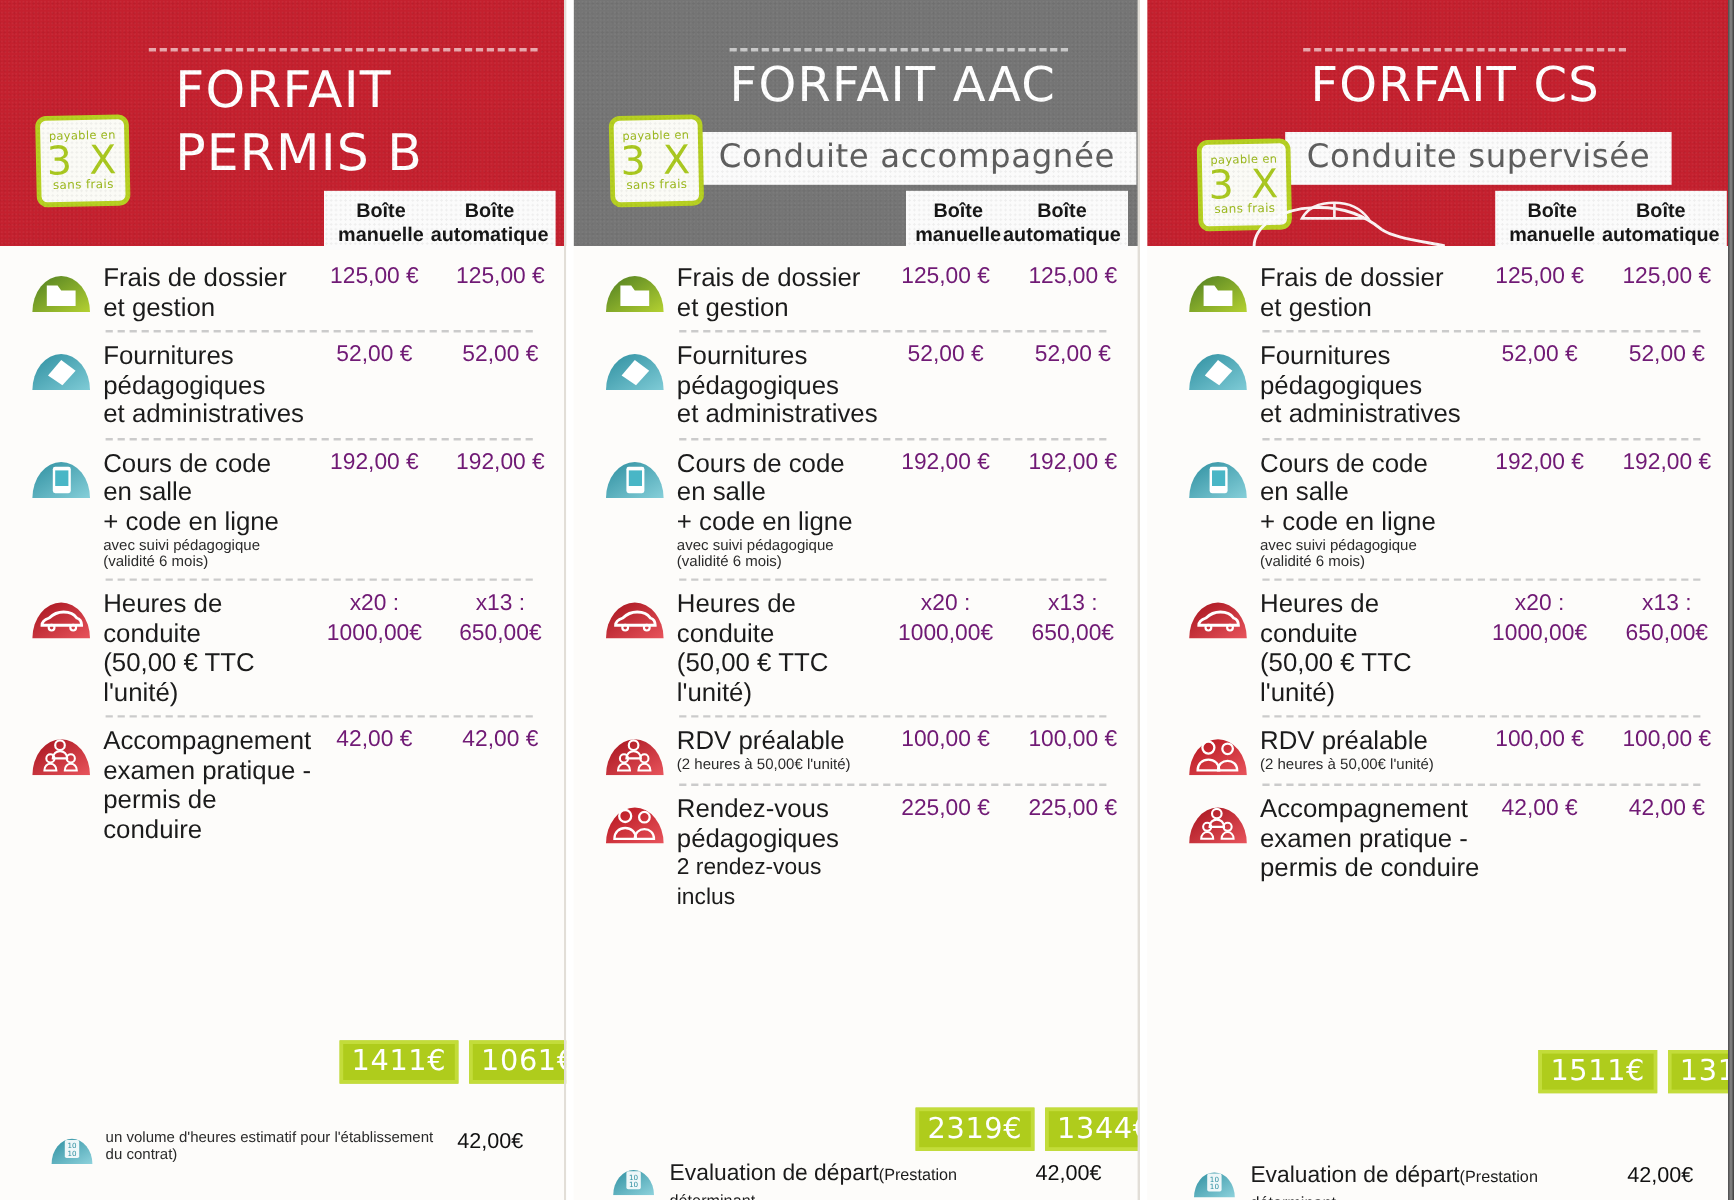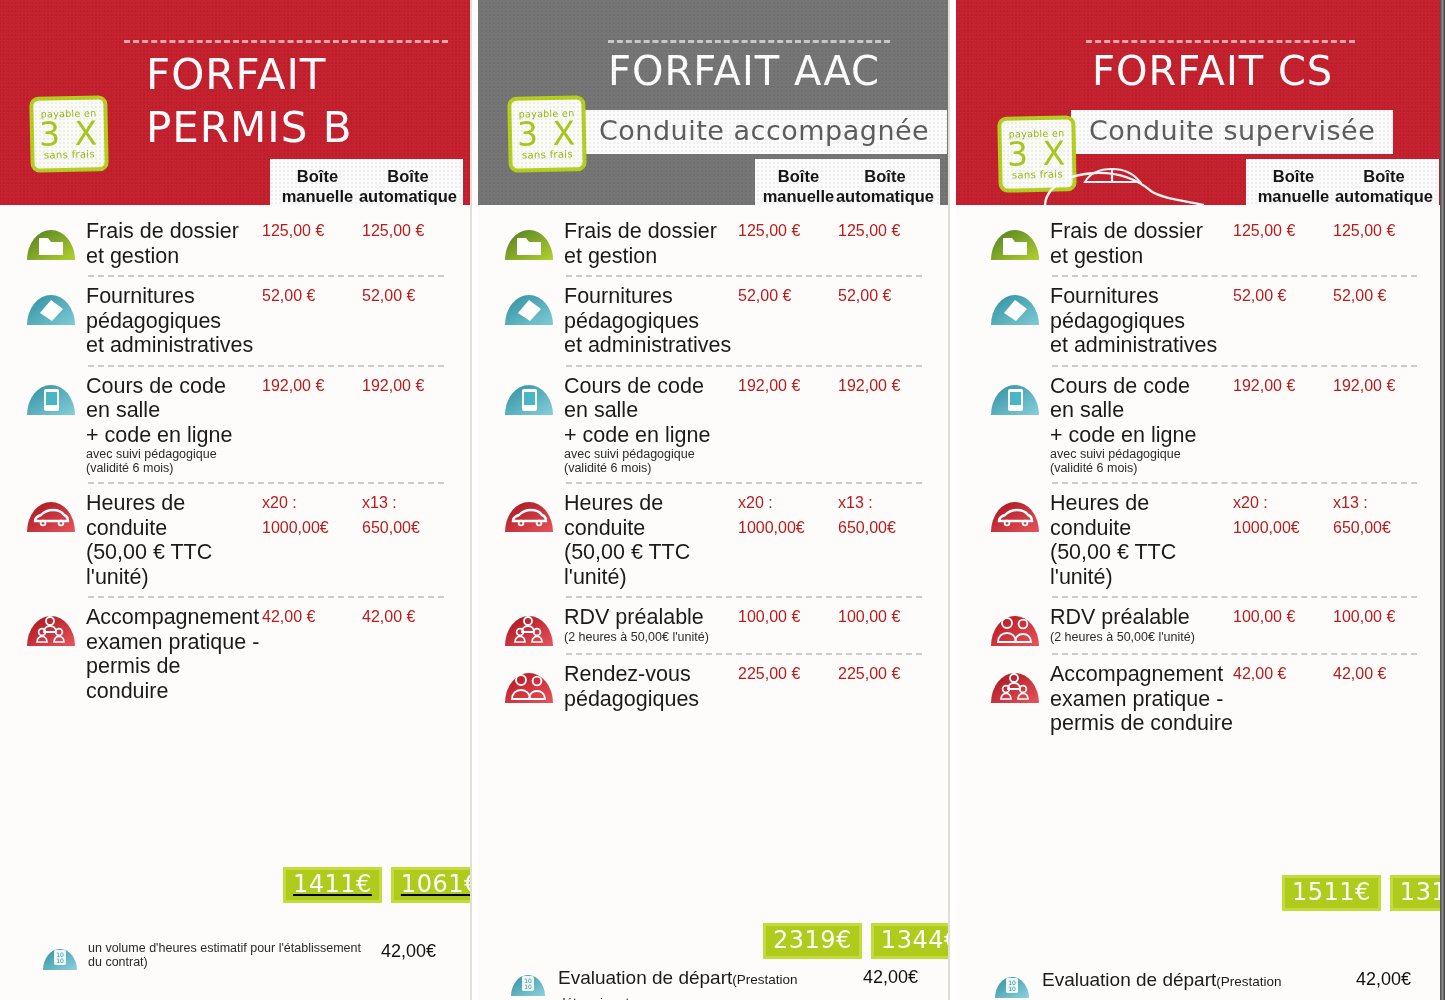--- a/index.html
+++ b/index.html
@@ -90,21 +90,21 @@
   .dash{
     height:0; border-top:2px dashed #c9c9c9;
     margin:7px 28px 7px 88px; opacity:.95;
   }
 
   .icon{ display:block; }
 
   .lbl .main{ font-size:21.5px; line-height:24.5px; color:#1b1b1b; }
   .lbl .sub{ font-size:12.5px; line-height:14px; color:#2b2b2b; }
 
-  .price{ font-size:16px; line-height:24.5px; color:#b91c1c; text-align:left; white-space:nowrap; }
+  .price{ font-size:19px; line-height:24.5px; color:#701a75; text-align:center; white-space:nowrap; }
   .priceSm{ font-size:18px; line-height:21px; color:#111; text-align:right; white-space:nowrap; }
 
   .grn{
     display:inline-block; background:#afcc1c; color:#fff;
     border:3px solid #c3dc3a; padding:1px 7px 3px 7px;
     font-size:24px; line-height:26px; letter-spacing:.5px;
     font-family:"DejaVu Sans", sans-serif;
   }
   .grnWrap{ position:absolute; display:flex; gap:9px; }
 
@@ -275,21 +275,21 @@
           <div class="main">Accompagnement</div>
           <div class="main">examen pratique -</div>
           <div class="main">permis de conduire</div>
         </div>
         <div class="pr">
           <div class="price" style="width:100px;">42,00 €</div>
           <div class="price" style="width:110px;">42,00 €</div>
         </div>
       </div>
 
-      <div class="grnWrap" style="left:283px; top:662px;text-decoration:underline;">
+      <div class="grnWrap" style="left:283px; top:662px;">
         <div class="grn">1411€</div>
         <div class="grn">1061€</div>
       </div>
 
       <div class="row" style="position:absolute; left:0; top:736px; width:100%; padding-left:42px;">
         <div class="ic" style="width:46px; flex:0 0 46px;">
           <svg class="icon" width="36" height="26" viewBox="0 0 36 26">
               <defs>
                 <linearGradient id="g1f" x1="0" y1="0" x2="1" y2="1">
                   <stop offset="0" stop-color="#2e8fa0"></stop>
@@ -492,20 +492,21 @@
               <path d="M1 38 A24 30 0 0 1 49 38 Z" fill="url(#g2f)"></path>
               <circle cx="17" cy="15" r="5" fill="none" stroke="#fff" stroke-width="1.9"></circle>
               <circle cx="33" cy="16" r="4.4" fill="none" stroke="#fff" stroke-width="1.9"></circle>
               <path d="M8 34c0-5.5 4-9 9-9s9 3.5 9 9z" fill="none" stroke="#fff" stroke-width="1.9"></path>
               <path d="M25 34c0-5 3.6-8 8-8s8 3 8 8z" fill="none" stroke="#fff" stroke-width="1.9"></path>
             </svg>
         </div>
         <div class="lbl">
           <div class="main">Rendez-vous</div>
           <div class="main">pédagogiques</div>
+          <div class="main" style="font-size:19px;">2 rendez-vous inclus</div>
         </div>
         <div class="pr">
           <div class="price" style="width:100px;">225,00 €</div>
           <div class="price" style="width:112px;">225,00 €</div>
         </div>
       </div>
 
       <div class="grnWrap" style="left:285px; top:718px;">
         <div class="grn">2319€</div>
         <div class="grn">1344€</div>

